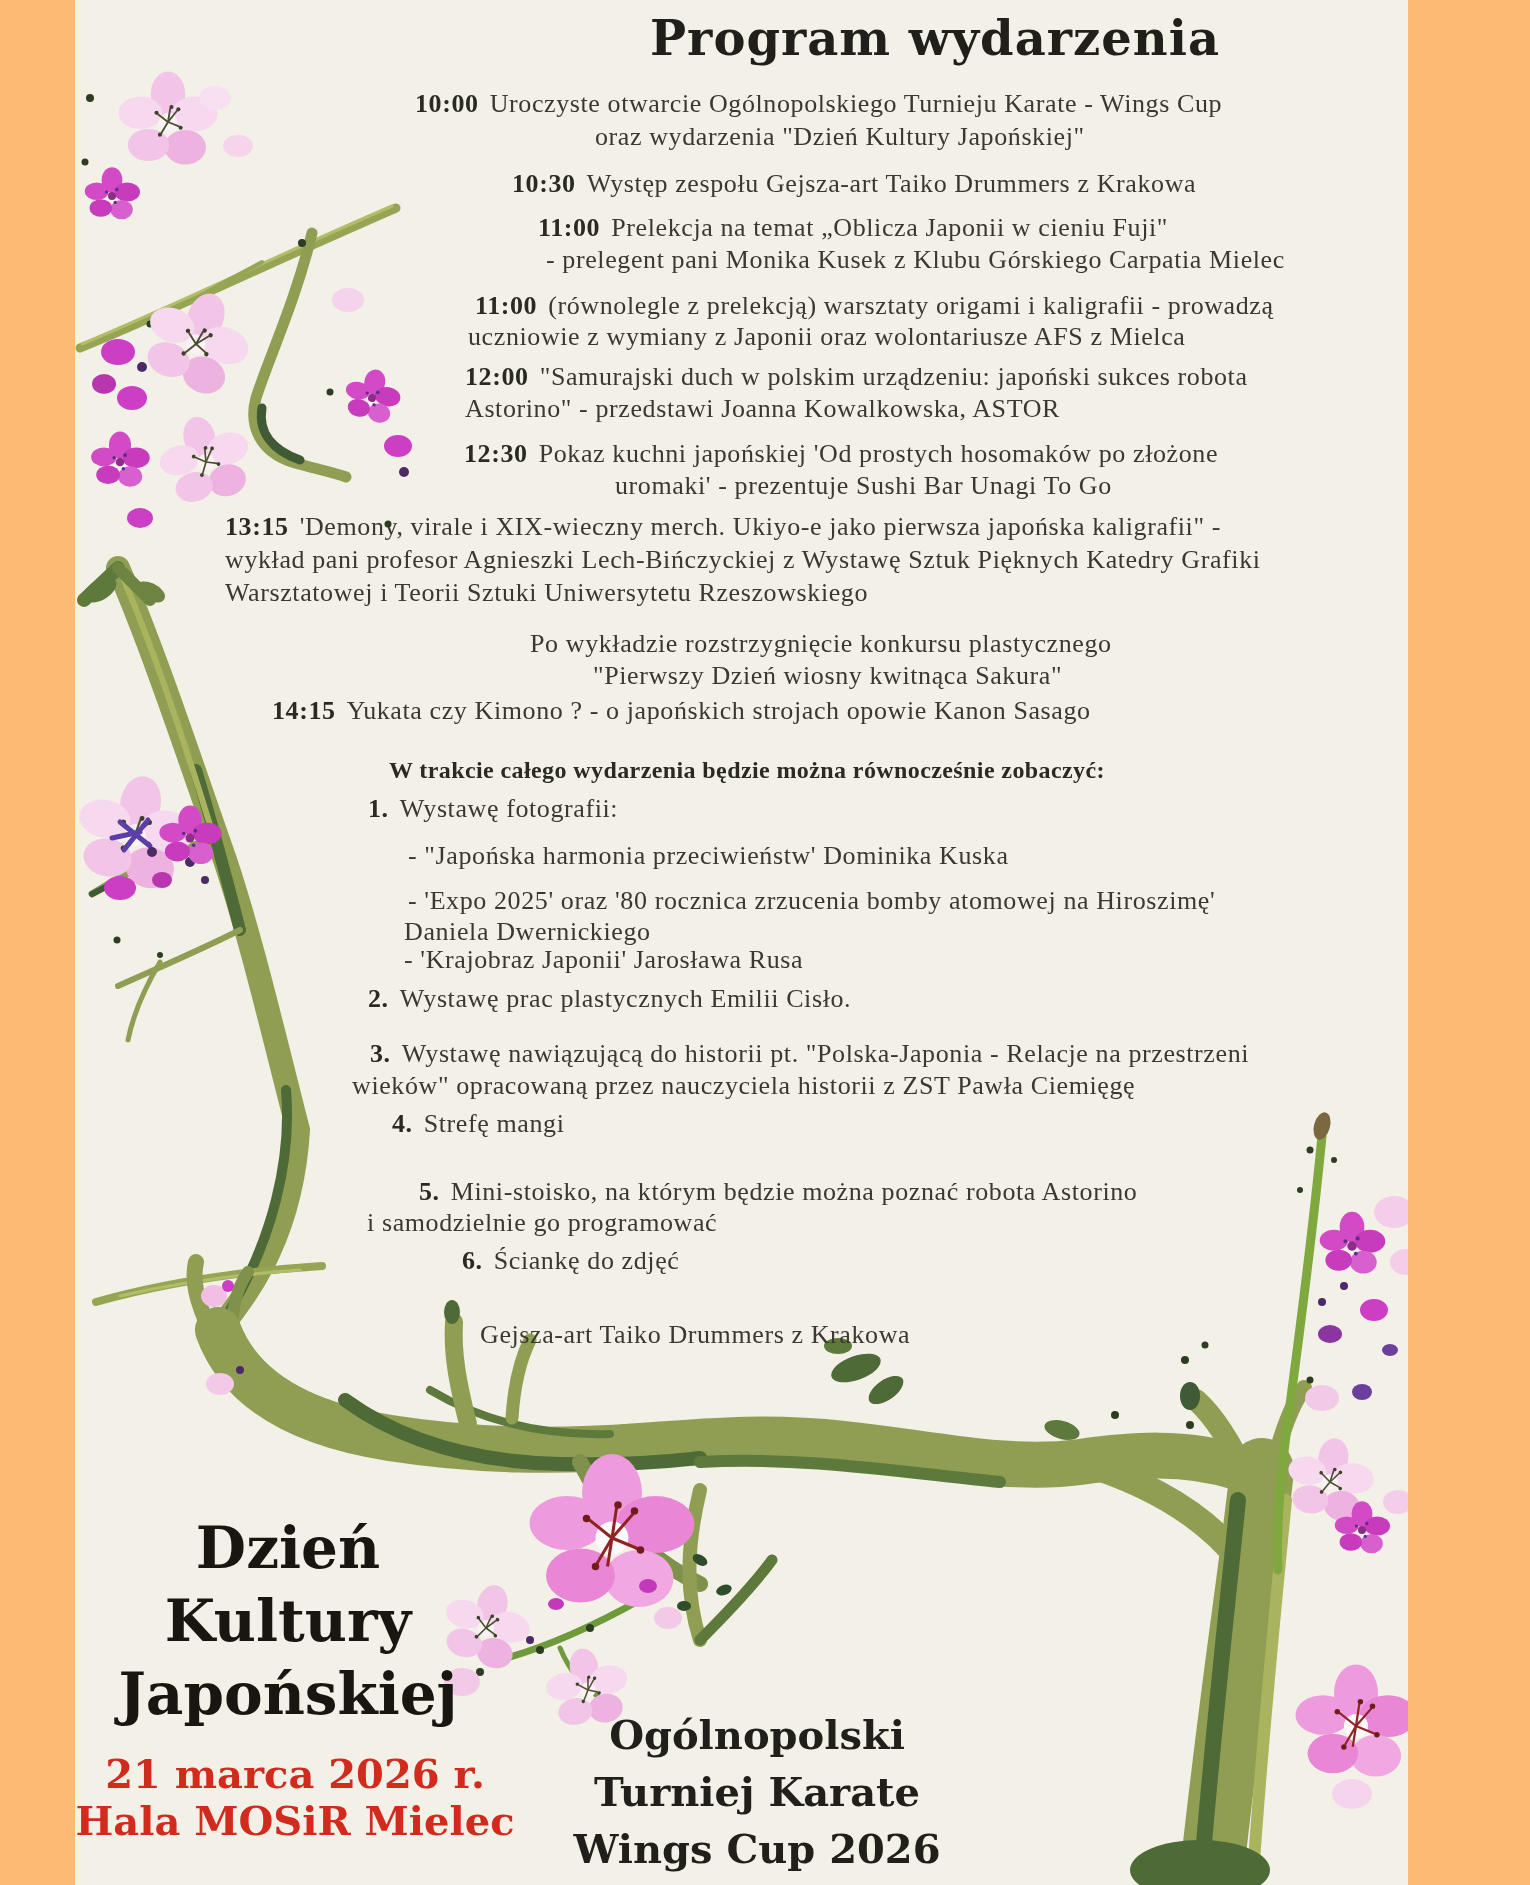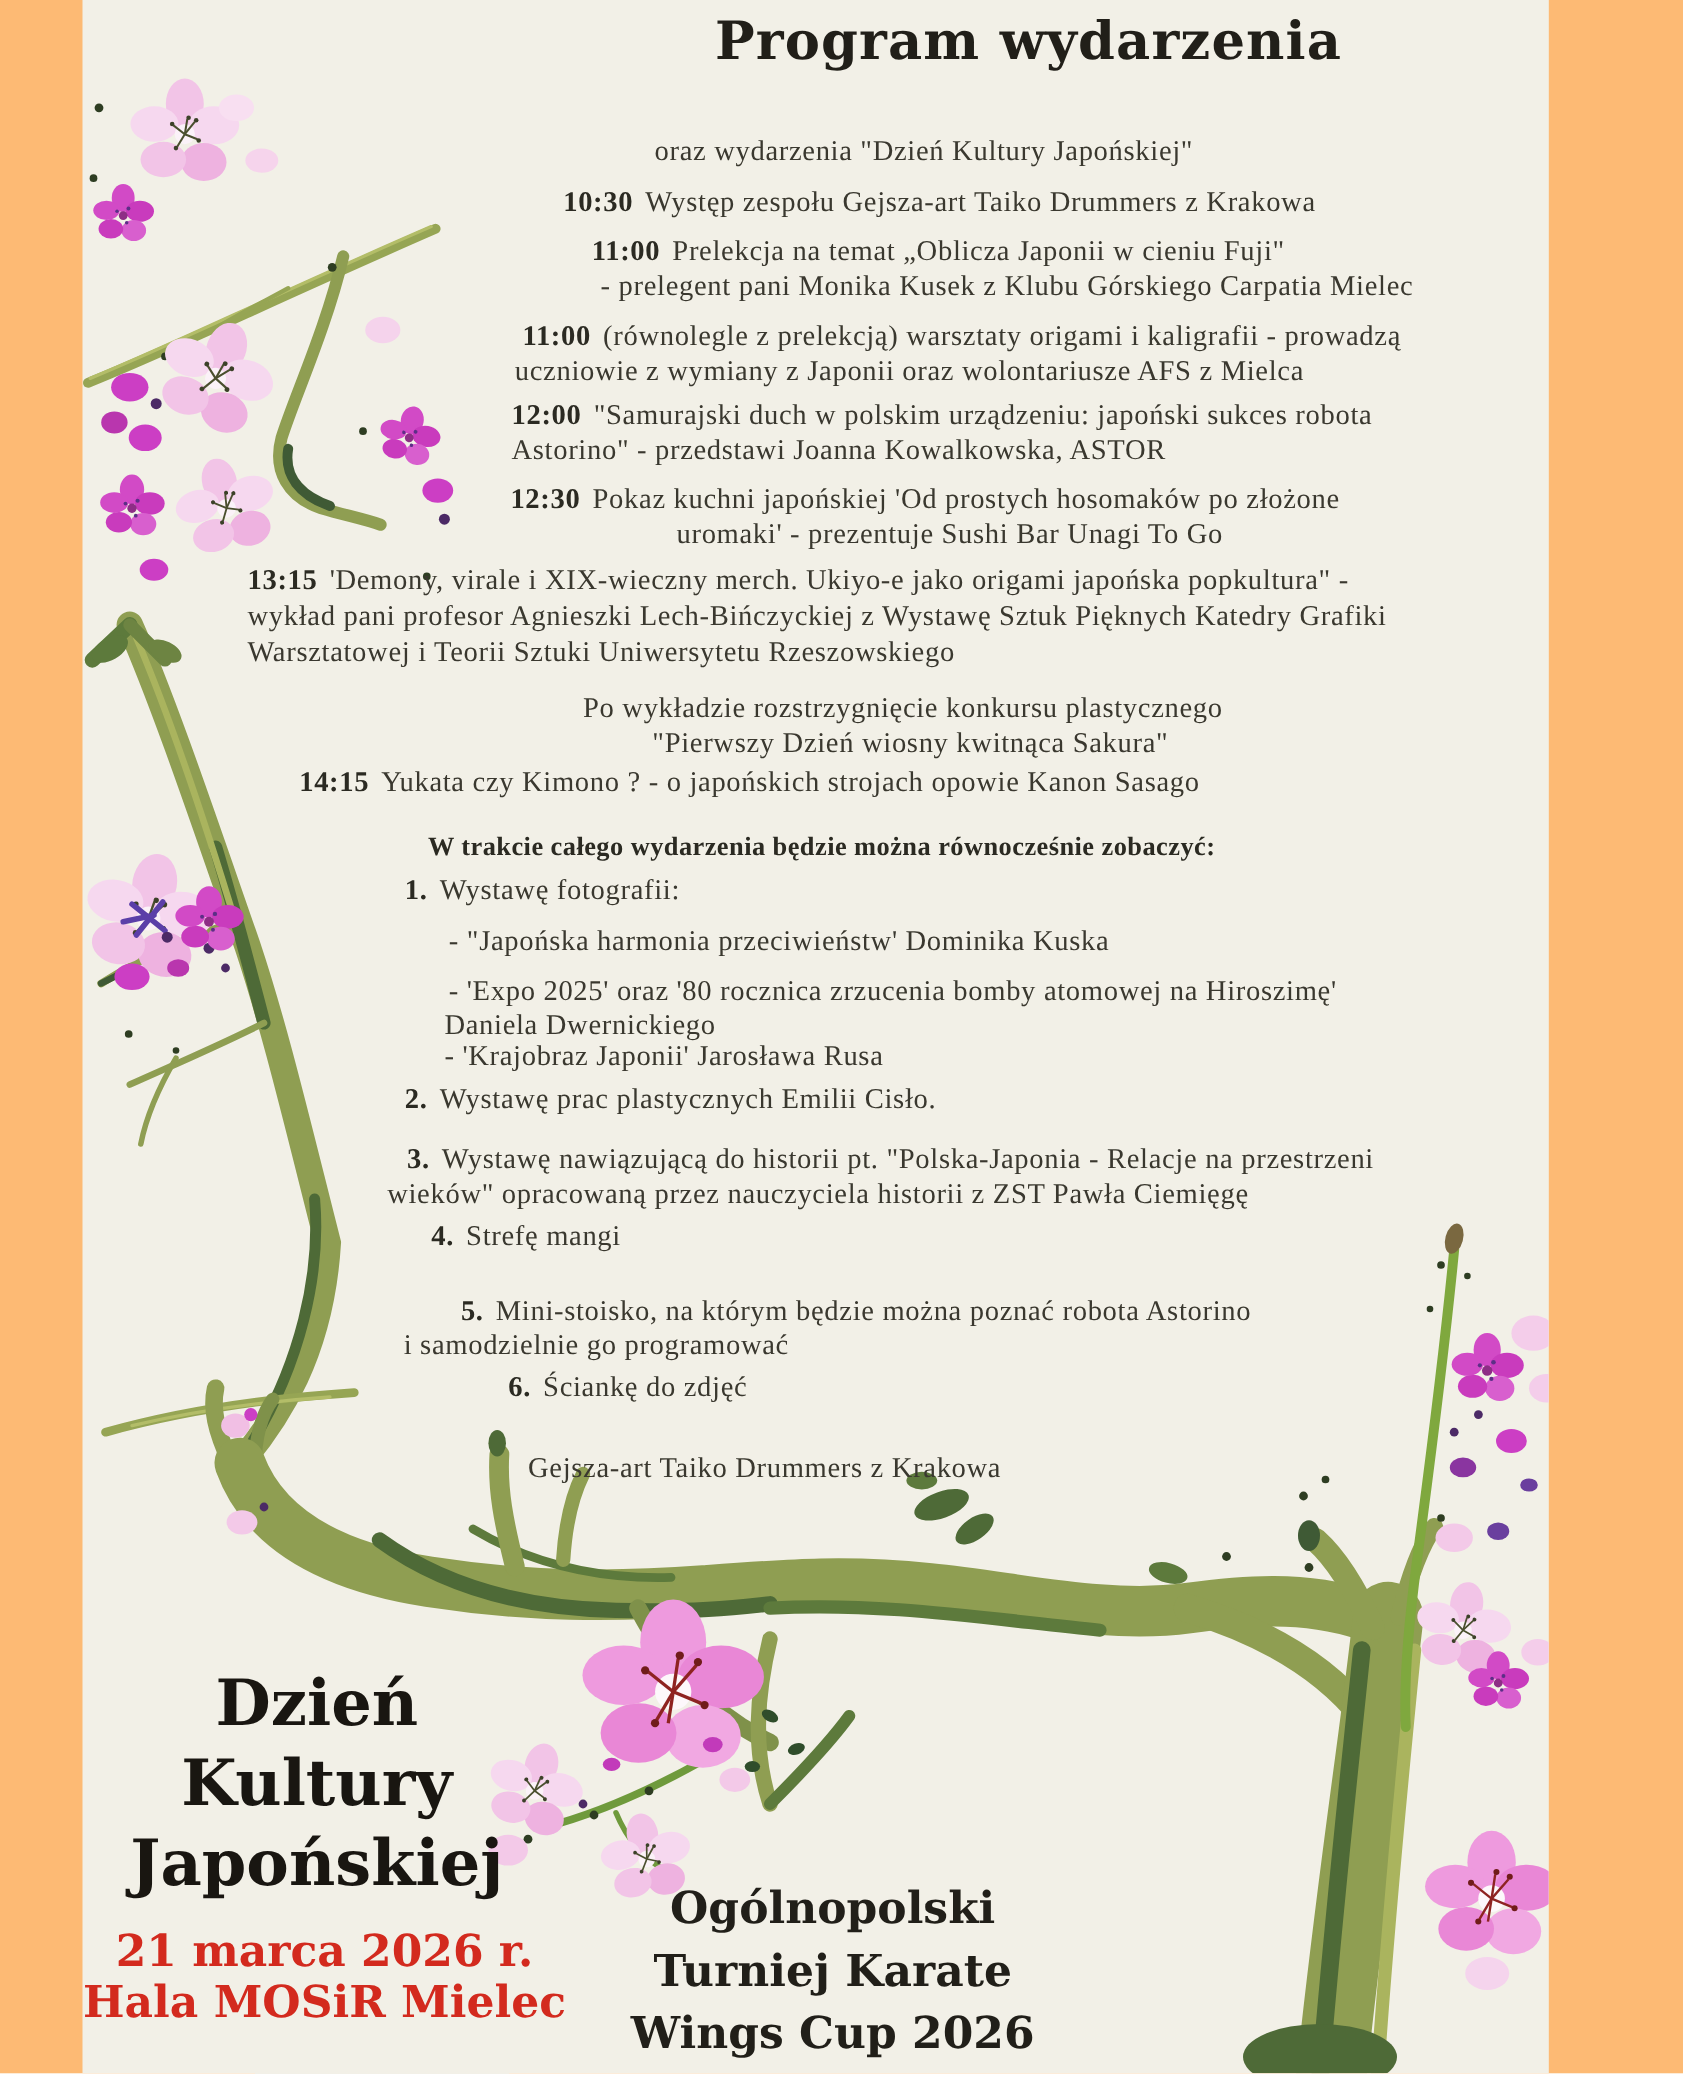--- a/index.html
+++ b/index.html
@@ -242,31 +242,32 @@
         <ellipse cx="1398" cy="1502" rx="15" ry="12" fill="#f4cdea"></ellipse>
         <use href="#big5" xlink:href="#big5" transform="translate(1356,1726) scale(1.1)"></use>
         <ellipse cx="1352" cy="1794" rx="20" ry="15" fill="#f5d4ed"></ellipse>
       </g>
     </svg>
   </div>
 
   <div class="content">
     <div class="main-title" style="left:650px;top:10px">Program wydarzenia</div>
 
+    <div class="ln" style="left:415px;top:90px"><span class="t">10:00</span><span>Uroczyste otwarcie Ogólnopolskiego Turnieju Karate - Wings Cup</span></div>
     <div class="ln" style="left:595px;top:123px"><span>oraz wydarzenia "Dzień Kultury Japońskiej"</span></div>
     <div class="ln" style="left:512px;top:170px"><span class="t">10:30</span><span>Występ zespołu Gejsza-art Taiko Drummers z Krakowa</span></div>
     <div class="ln" style="left:538px;top:214px"><span class="t">11:00</span><span>Prelekcja na temat „Oblicza Japonii w cieniu Fuji"</span></div>
     <div class="ln" style="left:546px;top:246px"><span>- prelegent pani Monika Kusek z Klubu Górskiego Carpatia Mielec</span></div>
     <div class="ln" style="left:475px;top:292px"><span class="t">11:00</span><span>(równolegle z prelekcją) warsztaty origami i kaligrafii - prowadzą</span></div>
     <div class="ln" style="left:468px;top:323px"><span>uczniowie z wymiany z Japonii oraz wolontariusze AFS z Mielca</span></div>
     <div class="ln" style="left:465px;top:363px"><span class="t">12:00</span><span>"Samurajski duch w polskim urządzeniu: japoński sukces robota</span></div>
     <div class="ln" style="left:465px;top:395px"><span>Astorino" - przedstawi Joanna Kowalkowska, ASTOR</span></div>
     <div class="ln" style="left:464px;top:440px"><span class="t">12:30</span><span>Pokaz kuchni japońskiej 'Od prostych hosomaków po złożone</span></div>
     <div class="ln" style="left:615px;top:472px"><span>uromaki' - prezentuje Sushi Bar Unagi To Go</span></div>
-    <div class="ln" style="left:225px;top:513px"><span class="t">13:15</span><span>'Demony, virale i XIX-wieczny merch. Ukiyo-e jako origami japońska popkultura" -</span></div>
+    <div class="ln" style="left:225px;top:513px"><span class="t">13:15</span><span>'Demony, virale i XIX-wieczny merch. Ukiyo-e jako pierwsza japońska kaligrafii" -</span></div>
     <div class="ln" style="left:225px;top:546px"><span>wykład pani profesor Agnieszki Lech-Bińczyckiej z Wystawę Sztuk Pięknych Katedry Grafiki</span></div>
     <div class="ln" style="left:225px;top:579px"><span>Warsztatowej i Teorii Sztuki Uniwersytetu Rzeszowskiego</span></div>
     <div class="ln" style="left:530px;top:630px"><span>Po wykładzie rozstrzygnięcie konkursu plastycznego</span></div>
     <div class="ln" style="left:593px;top:662px"><span>"Pierwszy Dzień wiosny kwitnąca Sakura"</span></div>
     <div class="ln" style="left:272px;top:697px"><span class="t">14:15</span><span>Yukata czy Kimono ? - o japońskich strojach opowie Kanon Sasago</span></div>
 
     <div class="sim-header" style="left:345px;top:757px">W trakcie całego wydarzenia będzie można równocześnie zobaczyć:</div>
 
     <div class="ln" style="left:368px;top:795px"><span class="t">1.</span><span>Wystawę fotografii:</span></div>
     <div class="ln" style="left:408px;top:842px"><span>- "Japońska harmonia przeciwieństw' Dominika Kuska</span></div>

